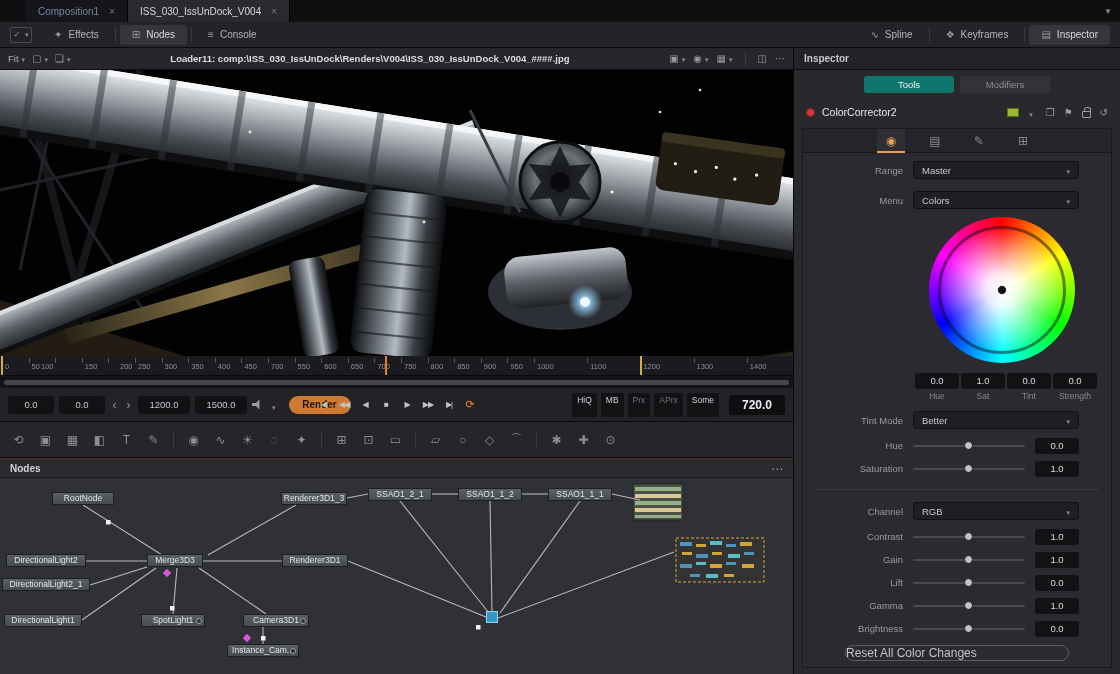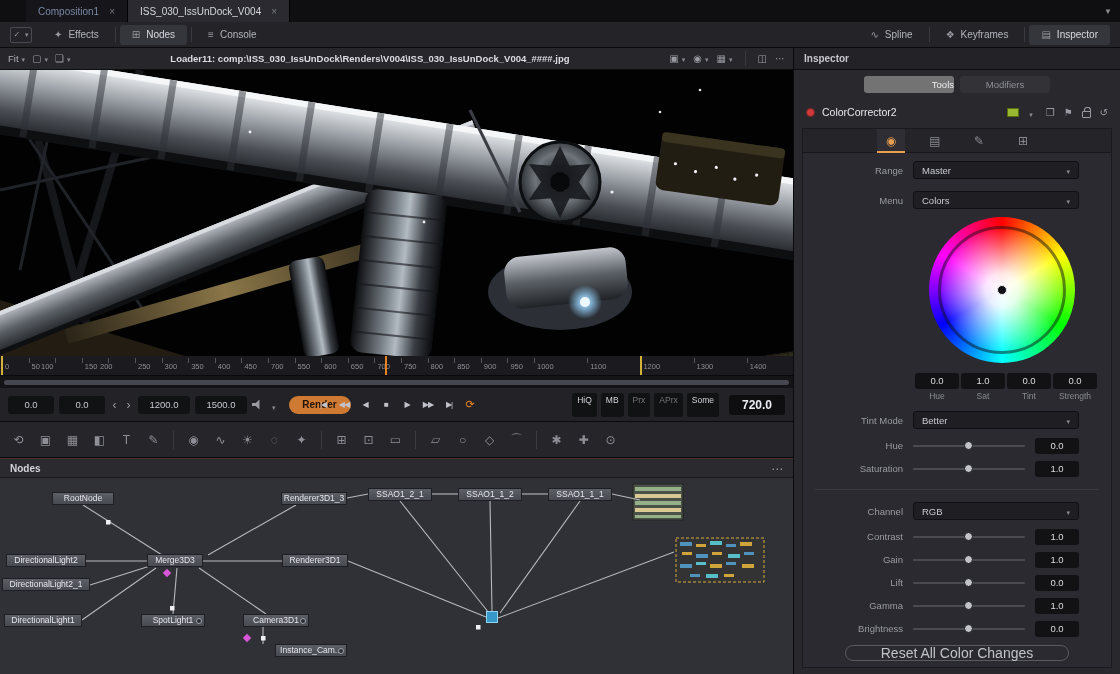--- a/index.html
+++ b/index.html
@@ -73,21 +73,21 @@
   .graph { flex:1; position:relative; background:#303137; overflow:hidden; }
   .graph svg { position:absolute; inset:0; }
   .gnode { position:absolute; height:13px; background:linear-gradient(#5d5f67,#484a52); border:1px solid #1e1f24; border-radius:0; color:#e6e6ec; font-size:8.5px; line-height:11px; text-align:center; white-space:nowrap; overflow:hidden; }
   .node-toggle { position:absolute; right:2px; top:3px; width:6px; height:6px; border:1px solid #9aa0aa; border-radius:50%; background:#2e2f34; }
   .bluenode { position:absolute; width:12px; height:12px; background:#3698c8; border:1px solid #8fd4f0; }
 
   
   .iheader { height:22px; background:#232327; border-bottom:1px solid #0e0e10; display:flex; align-items:center; padding:0 10px; font-size:10px; font-weight:bold; color:#c6c6cc; }
   .itabs { height:28px; display:flex; align-items:center; justify-content:center; gap:6px; background:#28282d; }
   .itab { width:90px; height:17px; border-radius:3px; font-size:9.5px; text-align:center; line-height:17px; background:#323237; color:#8e8e96; }
-  .itab.active { background:#737373; color:#eeeef2;text-align:right; }
+  .itab.active { background:#0f766e; color:#eeeef2; }
   .nrow { height:28px; display:flex; align-items:center; padding:0 12px; gap:7px; }
   .reddot { width:9px; height:9px; border-radius:50%; background:#cf3b3b; border:1px solid #7c2424; }
   .nname { font-size:10.5px; color:#e6e6ec; }
   .swatch { width:12px; height:9px; background:#9ab832; border:1px solid #5a7010; margin-left:auto; }
   .hicons { display:flex; align-items:center; gap:9px; margin-left:6px; }
   .hicon { font-size:10px; color:#9a9aa2; }
   .lockicon { display:inline-block; position:relative; width:9px; height:7px; border:1px solid #9a9aa2; border-radius:1px; margin-top:4px; }
   .lockicon::before { content:""; position:absolute; left:1px; top:-5px; width:5px; height:4px; border:1px solid #9a9aa2; border-bottom:none; border-radius:3px 3px 0 0; }
   .ibox { margin:2px 8px 6px 8px; background:#2a2a30; border:1px solid #1a1a1e; flex:1; overflow:hidden; }
   .subtabs { height:24px; display:flex; align-items:center; justify-content:center; gap:16px; background:#242429; border-bottom:1px solid #18181c; }
@@ -107,21 +107,21 @@
   .vrow { display:flex; gap:2px; margin:10px 0 0 112px; }
   .vcol { width:44px; }
   .vbox { width:44px; height:16px; background:#121215; border-radius:3px; color:#dcdce2; font-size:9.5px; text-align:center; line-height:16px; }
   .vlabel { text-align:center; font-size:8.5px; color:#8a8a92; margin-top:2px; }
   .srow { height:17px; margin:6px 0; }
   .track { position:relative; flex:1; height:2px; background:#4a4a52; border-radius:1px; }
   .knob { position:absolute; top:-4px; width:9px; height:9px; margin-left:-5px; border-radius:50%; background:#c2c2ca; border:1px solid #18181c; }
   .sval { width:44px; height:16px; background:#121215; border-radius:3px; color:#dcdce2; font-size:9.5px; text-align:center; line-height:16px; margin-left:10px; flex-shrink:0; }
   .idivider { height:1px; background:#3a3a42; margin:12px 12px; }
   .resetrow { display:flex; justify-content:center; margin-top:8px; }
-  .resetbtn { width:224px; height:16px; border:1px solid #5a5a62; border-radius:8px; font-size:14px; color:#c2c2ca; text-align:center; line-height:14px; }
+  .resetbtn { width:224px; height:16px; border:1px solid #5a5a62; border-radius:8px; font-size:12px; color:#c2c2ca; text-align:left; line-height:14px; }
 </style>
 </head>
 <body>
 
 <div class="app">
 
   <div class="tabbar">
     <div class="tabs" id="tabs">
         <div class="tab">
           <span class="tab-label">Composition1</span>
@@ -349,21 +349,21 @@
     <div class="ruler" id="ruler">
         <div class="rtick" style="left: 2px;"></div>
         <div class="rlabel" style="left: 5px;">0</div>
         <div class="rtick" style="left: 28.6px;"></div>
         <div class="rlabel" style="left: 31.6px;">50</div>
         <div class="rtick" style="left: 55.2px;"></div>
         <div class="rlabel" style="left: 41px;">100</div>
         <div class="rtick" style="left: 81.8px;"></div>
         <div class="rlabel" style="left: 84.8px;">150</div>
         <div class="rtick" style="left: 108.4px;"></div>
-        <div class="rlabel" style="left: 100px; text-align: right;">200</div>
+        <div class="rlabel" style="left: 120px; text-align: right;">200</div>
         <div class="rtick" style="left: 135px;"></div>
         <div class="rlabel" style="left: 138px;">250</div>
         <div class="rtick" style="left: 161.6px;"></div>
         <div class="rlabel" style="left: 164.6px;">300</div>
         <div class="rtick" style="left: 188.2px;"></div>
         <div class="rlabel" style="left: 191.2px;">350</div>
         <div class="rtick" style="left: 214.8px;"></div>
         <div class="rlabel" style="left: 217.8px;">400</div>
         <div class="rtick" style="left: 241.4px;"></div>
         <div class="rlabel" style="left: 244.4px;">450</div>
@@ -531,21 +531,21 @@
         <div class="gnode" style="left: 368px; top: 10px; width: 64px;">SSAO1_2_1</div>
         <div class="gnode" style="left: 458px; top: 10px; width: 64px;">SSAO1_1_2</div>
         <div class="gnode" style="left: 548px; top: 10px; width: 64px;">SSAO1_1_1</div>
         <div class="gnode" style="left: 6px; top: 76px; width: 80px;">DirectionalLight2</div>
         <div class="gnode" style="left: 147px; top: 76px; width: 56px;">Merge3D3</div>
         <div class="gnode" style="left: 282px; top: 76px; width: 66px;">Renderer3D1</div>
         <div class="gnode" style="left: 2px; top: 100px; width: 88px;">DirectionalLight2_1</div>
         <div class="gnode" style="left: 4px; top: 136px; width: 78px;">DirectionalLight1</div>
         <div class="gnode" style="left: 141px; top: 136px; width: 64px;">SpotLight1<span class="node-toggle"></span></div>
         <div class="gnode" style="left: 243px; top: 136px; width: 66px;">Camera3D1<span class="node-toggle"></span></div>
-        <div class="gnode" style="left: 227px; top: 166px; width: 72px; margin-left: 48px;">Instance_Cam...<span class="node-toggle"></span></div>
+        <div class="gnode" style="left: 227px; top: 166px; width: 72px;">Instance_Cam...<span class="node-toggle"></span></div>
       </div>
   </div>
 
   <div class="right">
     <div class="iheader">Inspector</div>
     <div class="itabs">
       <div class="itab active">Tools</div>
       <div class="itab">Modifiers</div>
     </div>
     <div class="nrow">

